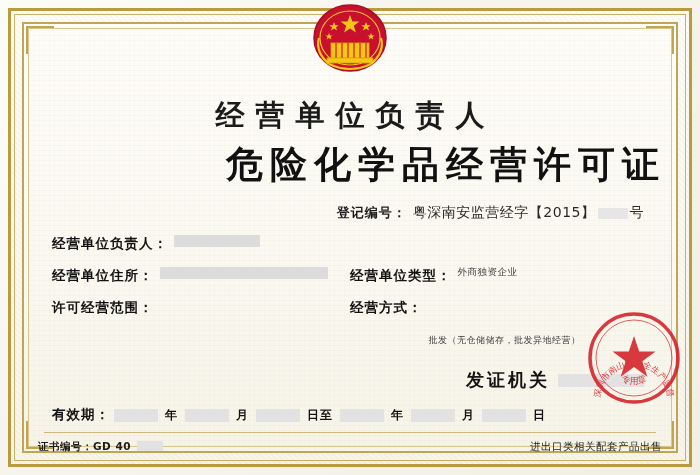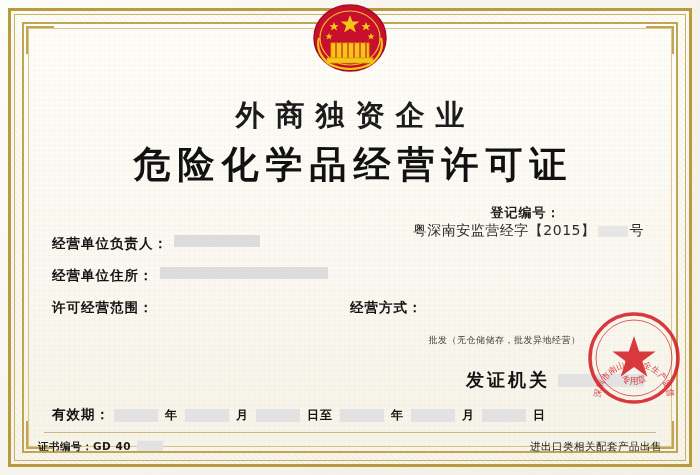--- a/index.html
+++ b/index.html
@@ -111,39 +111,37 @@
     letter-spacing: 11px;
     color: #1b1b1b;
     text-indent: 11px;
   }
 
   .title-main {
     position: absolute;
     top: 106px;
     left: 0;
     right: 0;
-    text-align: center;
+    text-align: right;
     font-family: "DejaVu Sans", "Liberation Sans", sans-serif;
     font-size: 37px;
     font-weight: bold;
     letter-spacing: 7px;
     color: #111111;
     text-indent: 7px;
   }
 
   .reg-row {
     position: absolute;
     top: 170px;
     right: 22px;
     display: flex;
-    align-items: center;
     font-size: 12.5px;
     color: #1c1c1c;
     letter-spacing: 1px;
-    flex-direction: column;
   }
   .reg-label { font-weight: bold; font-size: 13px; }
   .reg-value {
     margin-left: 6px;
     font-size: 14px;
     color: #2a2a2a;
     letter-spacing: 0.5px;
     display: flex;
     align-items: center;
   }
@@ -364,21 +362,21 @@
       </g>
       <rect x="18" y="56" width="46" height="5" fill="#f5c518" stroke="#d9a800" stroke-width="0.8"></rect>
       <path d="M10 36 Q6 50 20 62" fill="none" stroke="#f5c518" stroke-width="2.2"></path>
       <path d="M72 36 Q76 50 62 62" fill="none" stroke="#f5c518" stroke-width="2.2"></path>
       <path d="M20 62 Q41 72 62 62" fill="none" stroke="#f5c518" stroke-width="2.2"></path>
     </svg>
   </div>
 
   <div class="content">
 
-    <div class="title-cn">外商独资企业</div>
+    <div class="title-cn">经营单位负责人</div>
     <div class="title-main">危险化学品经营许可证</div>
 
     <div class="reg-row">
       <span class="reg-label">登记编号：</span>
       <span class="reg-value">
         <span>粤深南安监营经字【2015】</span>
         <span class="reg-blank"></span>
         <span>号</span>
       </span>
     </div>
@@ -393,20 +391,24 @@
           </span>
         </div>
       </div>
 
       <div class="field-row">
         <div class="col-left">
           <span class="flabel">经营单位住所：</span>
           <span class="fvalue">
             <span class="redacted r-addr"></span>
           </span>
+        </div>
+        <div class="col-right">
+          <span class="flabel">经营单位类型：</span>
+          <span class="fvalue type-text">外商独资企业</span>
         </div>
       </div>
 
       <div class="field-row">
         <div class="col-left">
           <span class="flabel">许可经营范围：</span>
         </div>
         <div class="col-right">
           <span class="flabel">经营方式：</span>
           <span class="fvalue mode-text">批发（无仓储储存，批发异地经营）</span>

